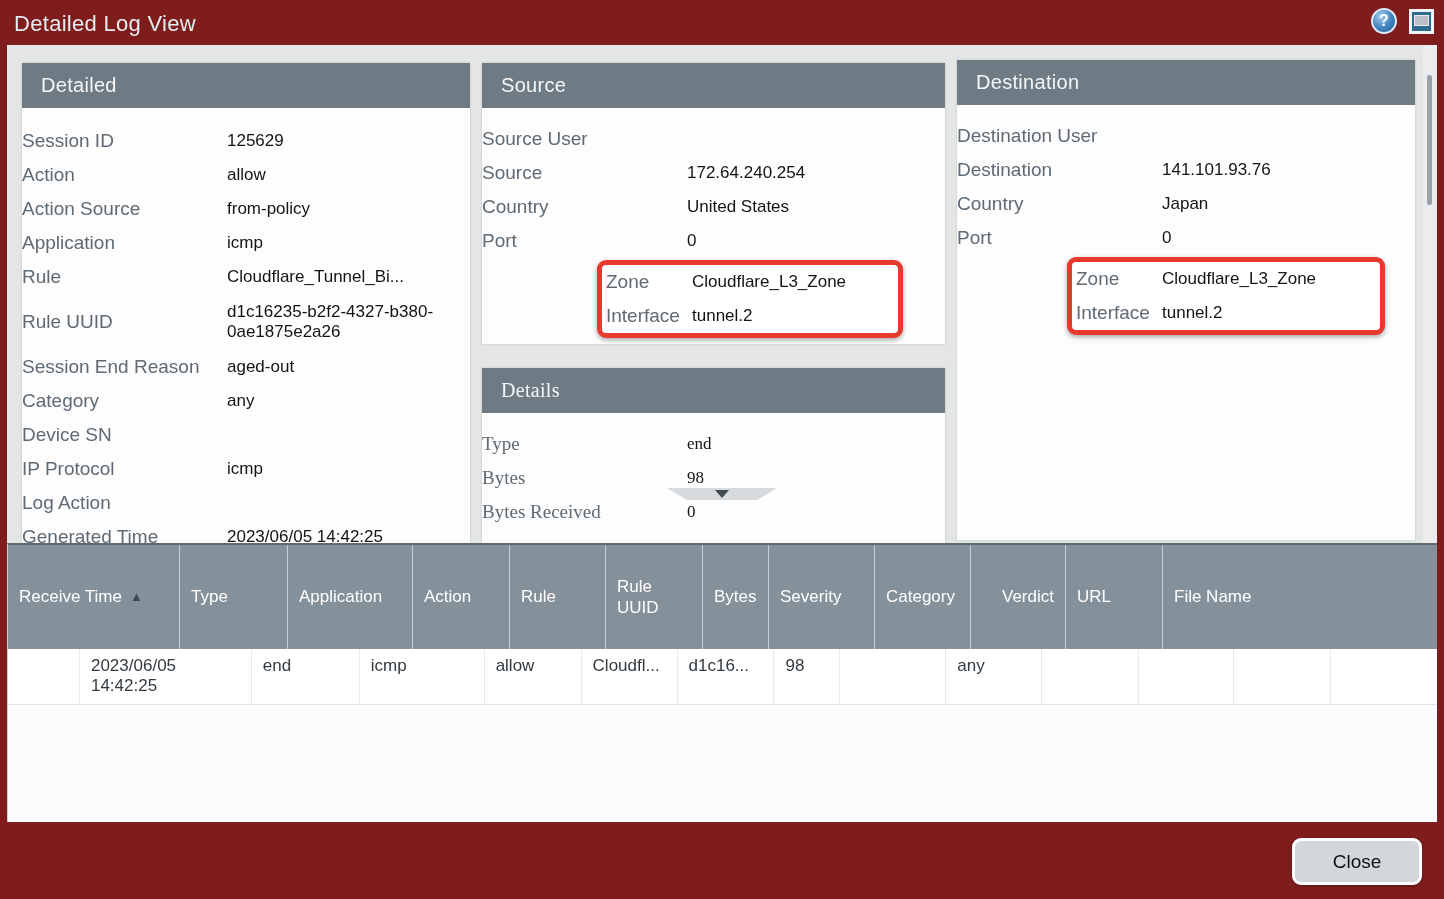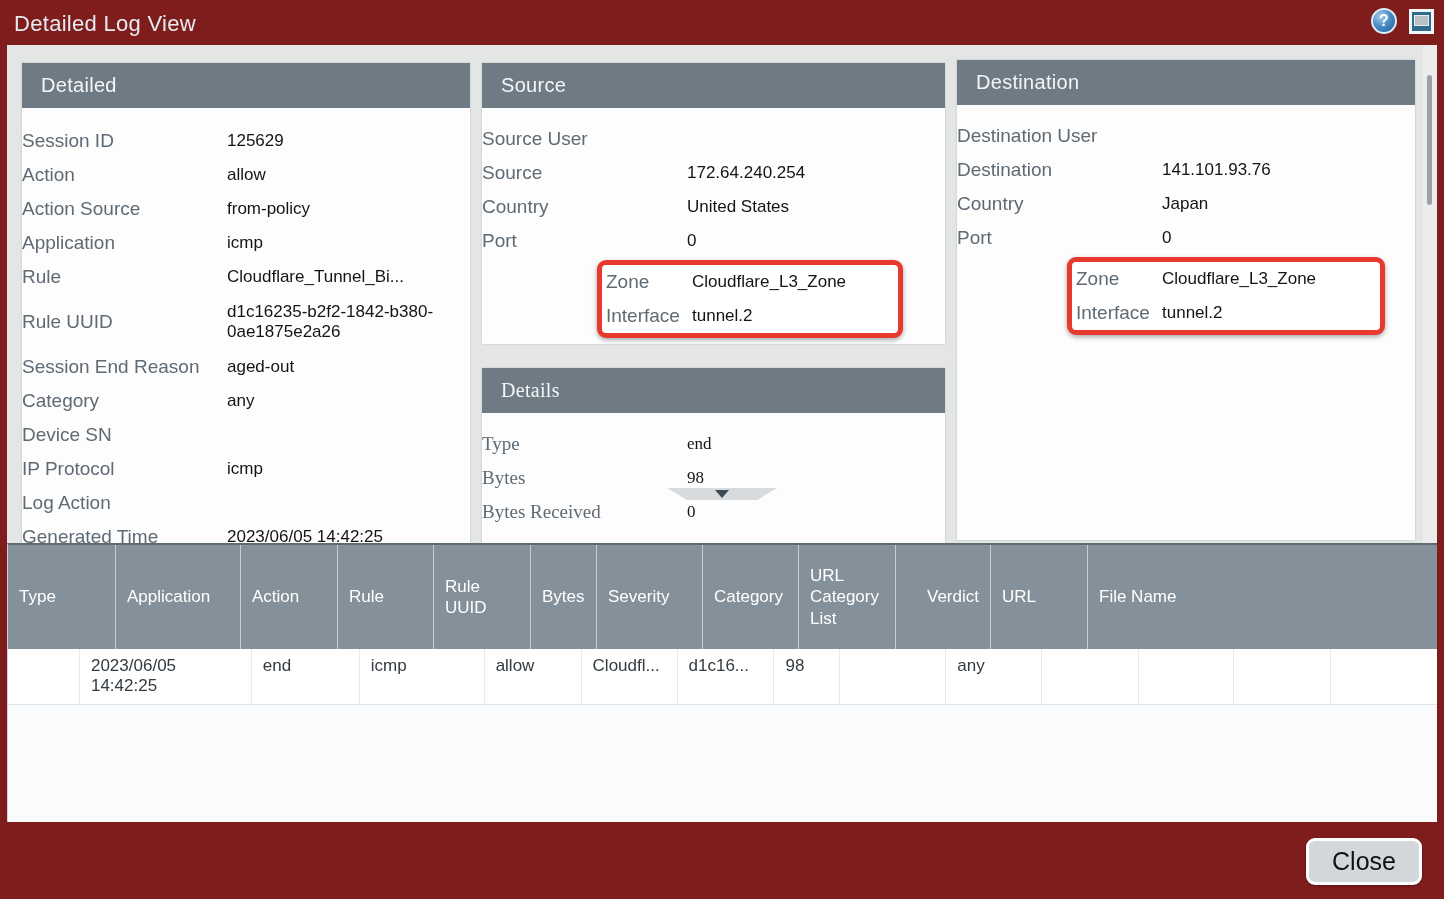--- a/index.html
+++ b/index.html
@@ -61,23 +61,23 @@
      display:flex; align-items:center; line-height:1.25; cursor:pointer; }
   .th:last-child { border-right:none; }
   .sort-arrow { margin-left:8px; color:#3F4B54; font-size:13px; }
   .tbody { }
   .tr { display:flex; min-height:55px; background:#FFFFFF; border-bottom:1px solid #DFE3E6; cursor:pointer; }
   .td { font-size:17px; color:#333B41; padding:7px 11px; border-right:1px solid #E7EAEC; line-height:1.2;
      display:flex; align-items:flex-start; word-break:break-word; }
   .td:last-child { border-right:none; }
 
   
-  .close-btn { position:absolute; right:22px; bottom:14px; width:116px; height:47px;
+  .close-btn { position:absolute; right:22px; bottom:14px; width:130px; height:47px;
      background:#D4D7DA; border:3px solid #FFFFFF; border-radius:9px; font-family:"Liberation Sans",sans-serif;
-     font-size:25px; color:#111; cursor:pointer; box-shadow:0 1px 3px rgba(0,0,0,0.3); }
+     font-size:19px; color:#111; cursor:pointer; box-shadow:0 1px 3px rgba(0,0,0,0.3); }
 </style>
 </head>
 <body>
 
 <div class="dialog">
 
   <div class="titlebar">
     <div class="title">Detailed Log View</div>
     <div class="tb-icons">
       <div class="help-icon">?</div>
@@ -107,21 +107,21 @@
           <div class="frow">
             <div class="flabel">Application</div>
             <div class="fvalue">icmp</div>
           </div>
           <div class="frow">
             <div class="flabel">Rule</div>
             <div class="fvalue">Cloudflare_Tunnel_Bi...</div>
           </div>
           <div class="frow frow-tall">
             <div class="flabel">Rule UUID</div>
-            <div class="fvalue">d1c16235-b2f2-1842-b380-0ae1875e2a26</div>
+            <div class="fvalue">d1c16235-b2f2-4327-b380-0ae1875e2a26</div>
           </div>
           <div class="frow">
             <div class="flabel">Session End Reason</div>
             <div class="fvalue">aged-out</div>
           </div>
           <div class="frow">
             <div class="flabel">Category</div>
             <div class="fvalue">any</div>
           </div>
           <div class="frow">
@@ -229,20 +229,24 @@
       <div class="scroll-thumb"></div>
     </div>
   </div>
 
   <div class="splitter">
     <div class="tri"></div>
   </div>
 
   <div class="log-table">
     <div class="thead">
+        <div class="th" style="width: 172px;">
+          <span>Receive Time</span>
+          <span class="sort-arrow">▲</span>
+        </div>
         <div class="th" style="width: 108px;">
           <span>Type</span>
         </div>
         <div class="th" style="width: 125px;">
           <span>Application</span>
         </div>
         <div class="th" style="width: 97px;">
           <span>Action</span>
         </div>
         <div class="th" style="width: 96px;">
@@ -252,23 +256,20 @@
           <span>Rule UUID</span>
         </div>
         <div class="th" style="width: 66px;">
           <span>Bytes</span>
         </div>
         <div class="th" style="width: 106px;">
           <span>Severity</span>
         </div>
         <div class="th" style="width: 96px;">
           <span>Category</span>
-        </div>
-        <div class="th" style="width: 97px;">
-          <span>URL Category List</span>
         </div>
         <div class="th" style="width: 95px; justify-content: flex-end;">
           <span>Verdict</span>
         </div>
         <div class="th" style="width: 97px;">
           <span>URL</span>
         </div>
         <div class="th" style="width: 106px;">
           <span>File Name</span>
         </div>

